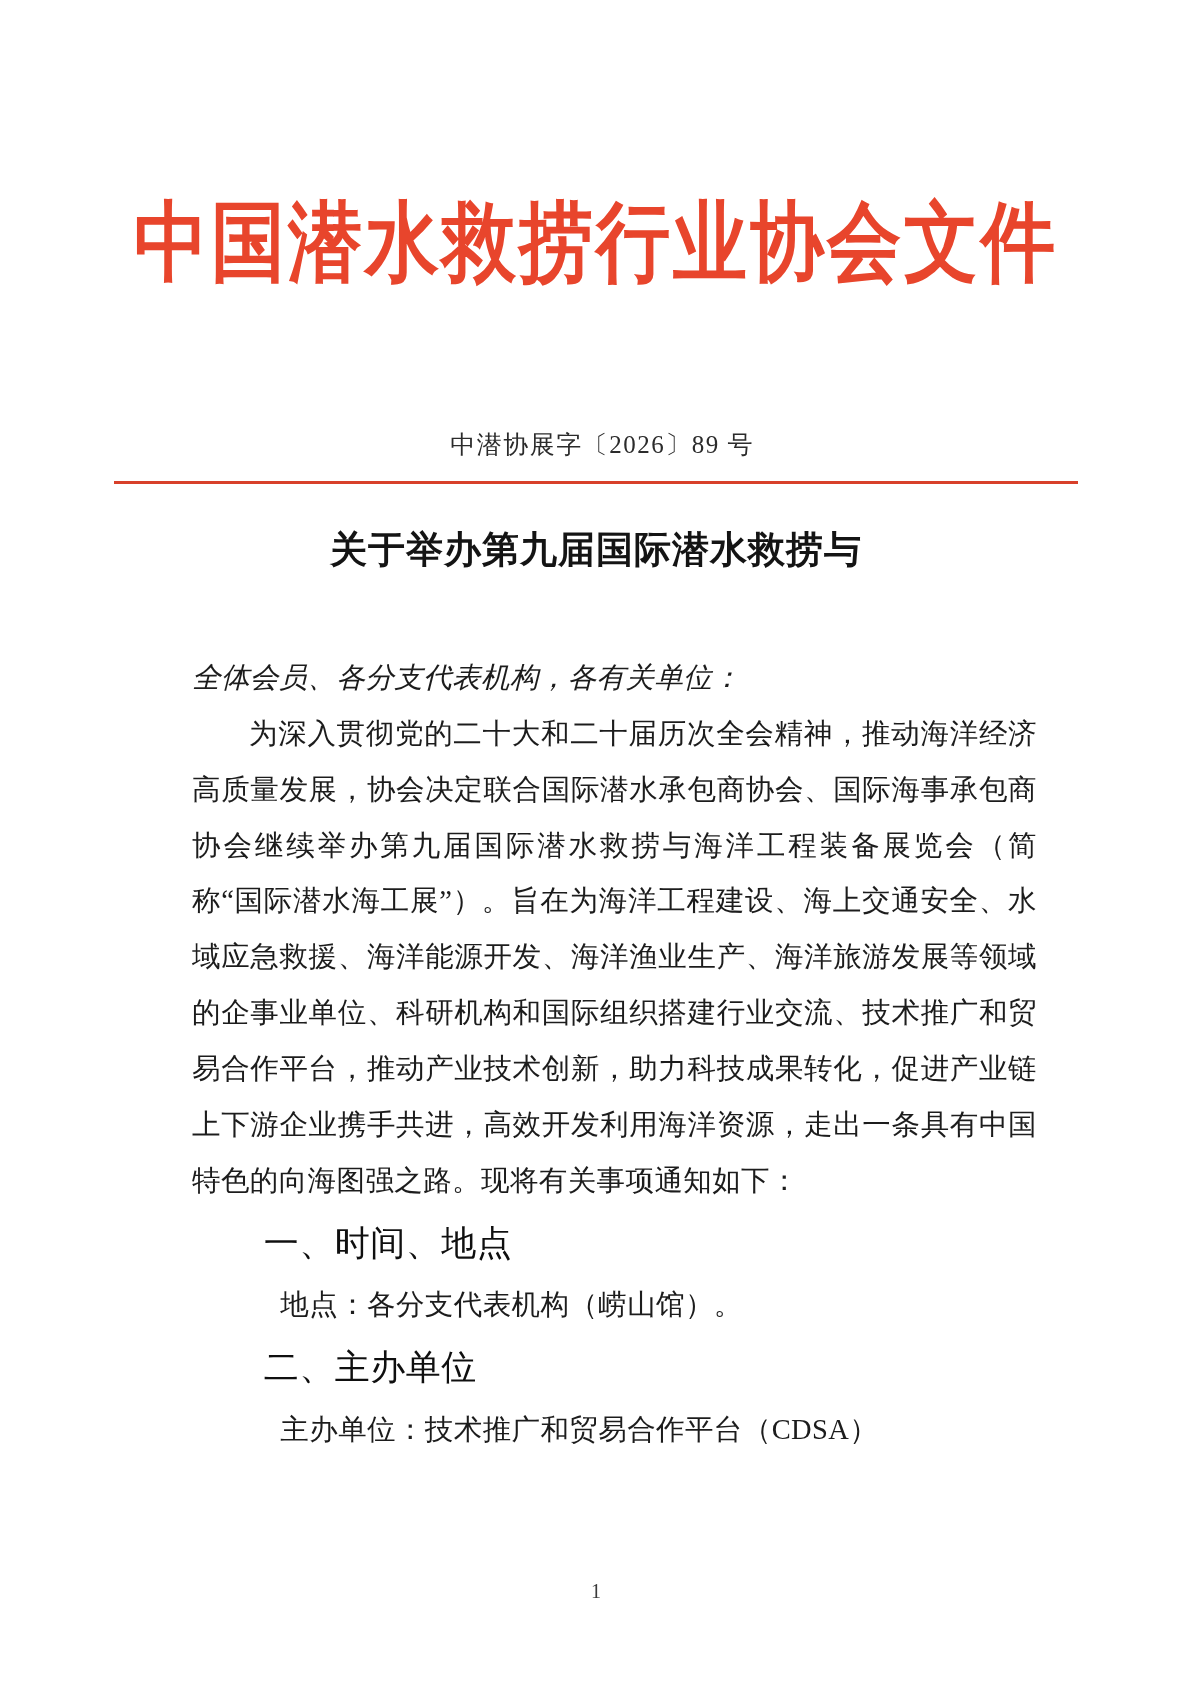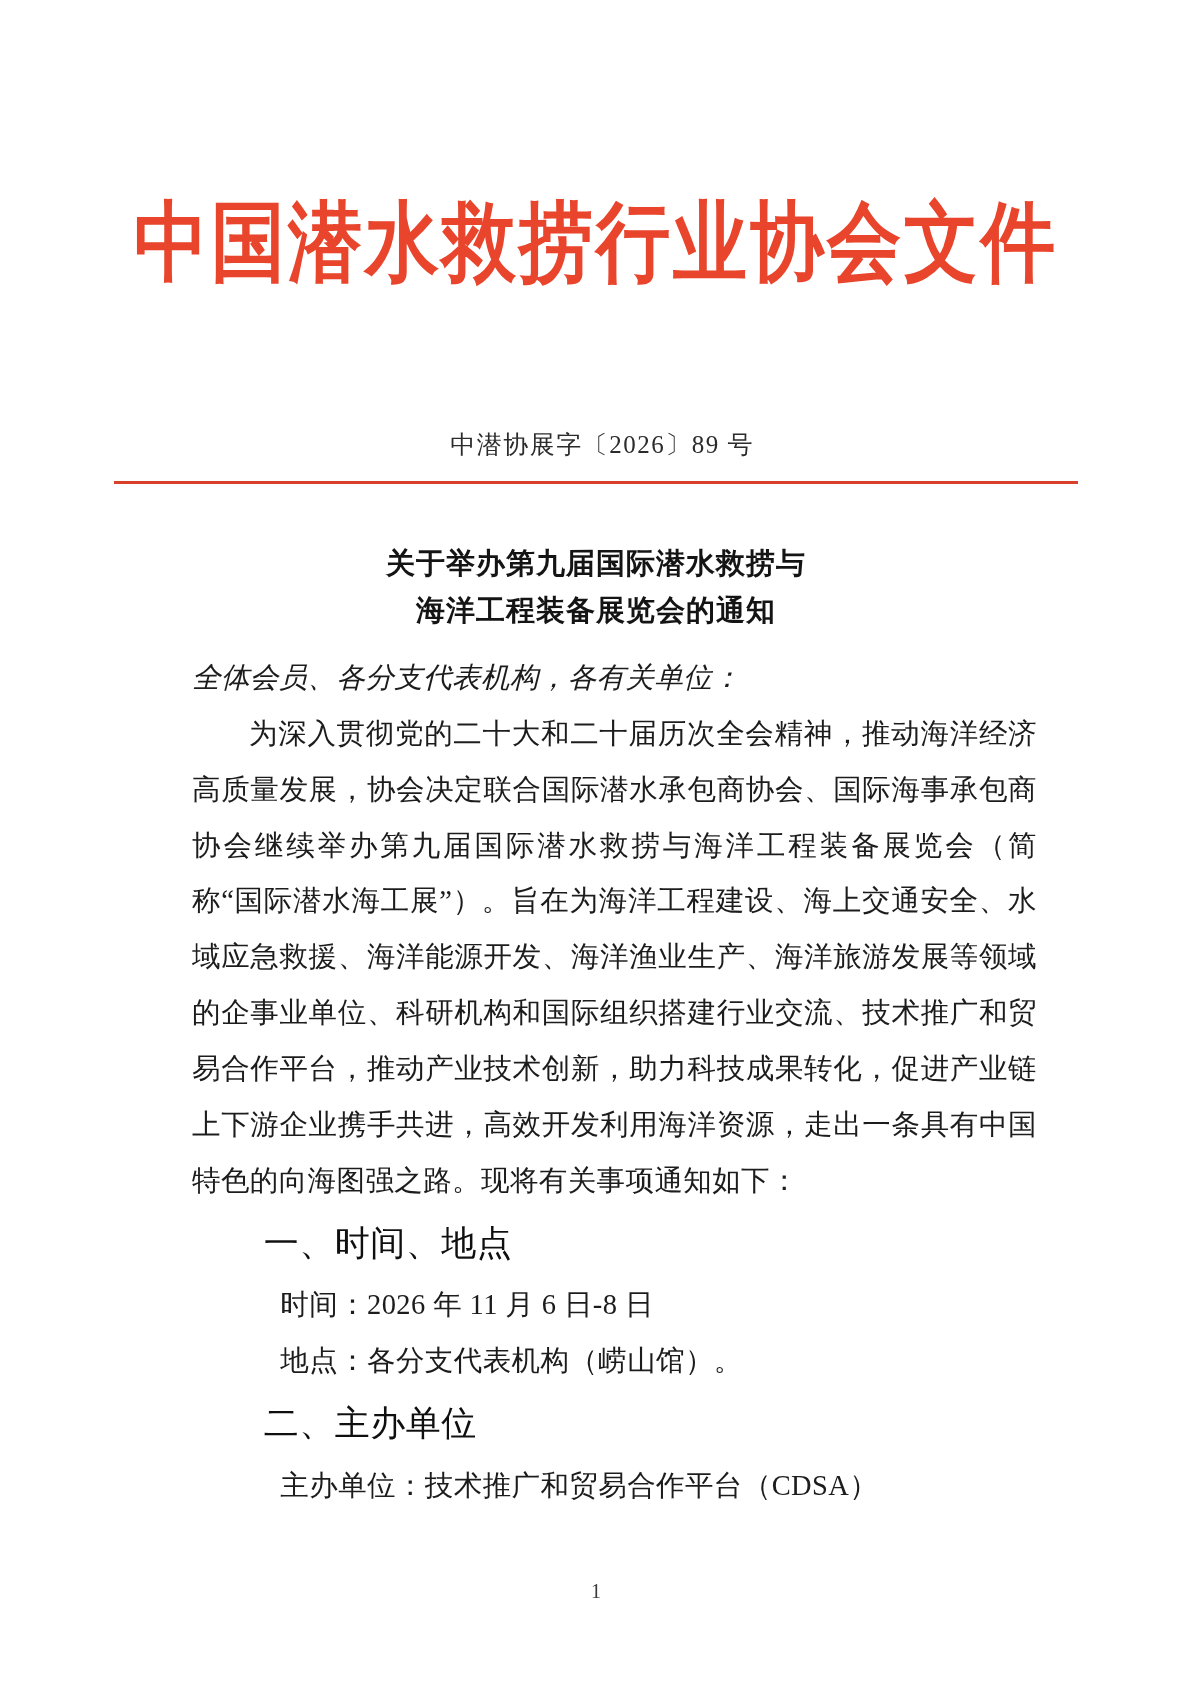--- a/index.html
+++ b/index.html
@@ -67,25 +67,24 @@
 
   
   .doc-title {
     position: absolute;
     left: 0;
     right: 0;
     top: 520px;
     text-align: center;
     font-family: "DejaVu Serif", "Liberation Serif", serif;
     font-weight: 700;
-    font-size: 29px;
+    font-size: 37px;
     line-height: 1.62;
     letter-spacing: 1px;
     color: #141414;
-    margin-top: 20px;
   }
   .doc-title div { white-space: nowrap; }
 
   
   .body-area {
     position: absolute;
     left: 150px;
     width: 845px;
     top: 650px;
     font-family: "Liberation Serif", "DejaVu Serif", serif;
@@ -139,32 +138,30 @@
   <div class="masthead">
     <div class="masthead-title">中国潜水救捞行业协会文件</div>
   </div>
 
   <div class="doc-number">中潜协展字〔2026〕89 号</div>
 
   <div class="red-rule"></div>
 
   <div class="doc-title">
     <div>关于举办第九届国际潜水救捞与</div>
-    <div>海洋工程装备展览会的通知</div>
   </div>
 
   <div class="body-area">
 
     <div class="salutation">全体会员、各分支代表机构，各有关单位：</div>
 
     <div class="para para-indent">为深入贯彻党的二十大和二十届历次全会精神，推动海洋经济高质量发展，协会决定联合国际潜水承包商协会、国际海事承包商协会继续举办第九届国际潜水救捞与海洋工程装备展览会（简称“国际潜水海工展”）。旨在为海洋工程建设、海上交通安全、水域应急救援、海洋能源开发、海洋渔业生产、海洋旅游发展等领域的企事业单位、科研机构和国际组织搭建行业交流、技术推广和贸易合作平台，推动产业技术创新，助力科技成果转化，促进产业链上下游企业携手共进，高效开发利用海洋资源，走出一条具有中国特色的向海图强之路。现将有关事项通知如下：</div>
 
     <div>
       <div class="section-head">一、时间、地点</div>
-      <div class="detail-line">时间：2026 年 11 月 6 日-8 日</div>
       <div class="detail-line">地点：各分支代表机构（崂山馆）。</div>
     </div>
 
     <div>
       <div class="section-head">二、主办单位</div>
       <div class="detail-line">主办单位：技术推广和贸易合作平台（CDSA）</div>
     </div>
 
   </div>
 

